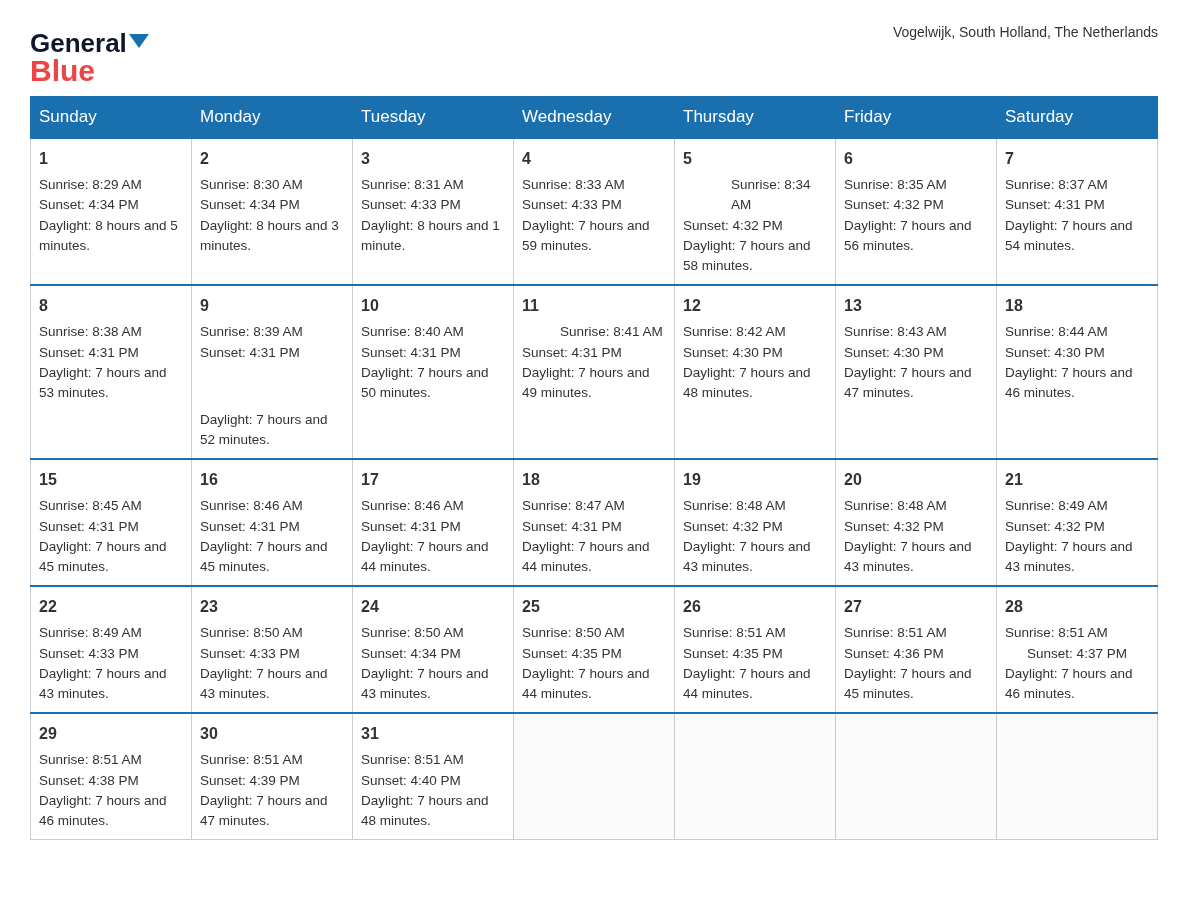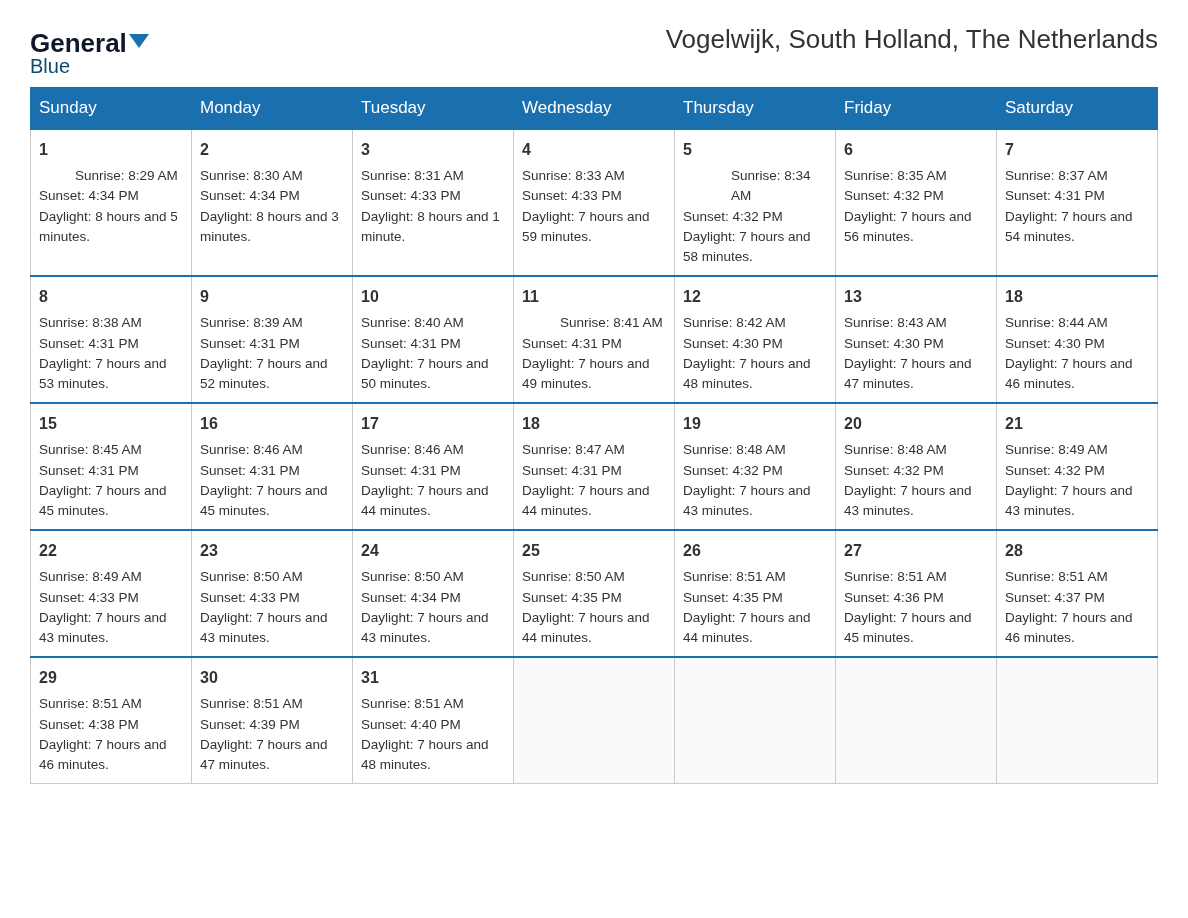--- a/index.html
+++ b/index.html
@@ -22,23 +22,23 @@
       align-items: flex-start;
       margin-top: 10px;
     }
     .logo-text-general {
       font-size: 26px;
       font-weight: bold;
       color: #0f172a;
       line-height: 1;
     }
     .logo-text-blue {
-      font-size: 20px;
-      font-weight: normal;
-      color: #0c4a6e;
+      font-size: 30px;
+      font-weight: bold;
+      color: #ef4444;
       line-height: 1;
     }
     .logo-triangle {
       display: inline-block;
       width: 0;
       height: 0;
       border-left: 10px solid transparent;
       border-right: 10px solid transparent;
       border-top: 14px solid #1a6faf;
       margin-left: 2px;
@@ -49,21 +49,21 @@
     .title-block {
       text-align: right;
     }
     .month-title {
       font-size: 52px;
       font-weight: bold;
       color: #222;
       line-height: 1.1;
     }
     .location-title {
-      font-size: 26px;
+      font-size: 14px;
       color: #333;
       margin-top: 4px;
     }
     .calendar-table {
       width: 100%;
       border-collapse: collapse;
       margin-top: 10px;
     }
     .calendar-table th {
       background-color: #1a6faf;
@@ -126,21 +126,21 @@
         <th>Wednesday</th>
         <th>Thursday</th>
         <th>Friday</th>
         <th>Saturday</th>
       </tr>
   </thead>
   <tbody id="calendar-body">
   <tr>
         <td>
           <span class="day-number">1</span>
-          <span style="display: block; margin-left: 36px;">Sunrise: 8:29 AM</span>
+          <span style="display: block;">Sunrise: 8:29 AM</span>
           <span style="display: block;">Sunset: 4:34 PM</span>
           <span style="display: block;">Daylight: 8 hours and 5 minutes.</span>
         </td>
         <td>
           <span class="day-number">2</span>
           <span style="display: block;">Sunrise: 8:30 AM</span>
           <span style="display: block;">Sunset: 4:34 PM</span>
           <span style="display: block;">Daylight: 8 hours and 3 minutes.</span>
         </td>
         <td>
@@ -178,21 +178,21 @@
         <td>
           <span class="day-number">8</span>
           <span style="display: block;">Sunrise: 8:38 AM</span>
           <span style="display: block;">Sunset: 4:31 PM</span>
           <span style="display: block;">Daylight: 7 hours and 53 minutes.</span>
         </td>
         <td>
           <span class="day-number">9</span>
           <span style="display: block;">Sunrise: 8:39 AM</span>
           <span style="display: block;">Sunset: 4:31 PM</span>
-          <span style="display: block;">Daylight: 7 hours and 52 minutes.</span>
+          <span style="display: block; margin-top: 47px;">Daylight: 7 hours and 52 minutes.</span>
         </td>
         <td>
           <span class="day-number">10</span>
           <span style="display: block;">Sunrise: 8:40 AM</span>
           <span style="display: block;">Sunset: 4:31 PM</span>
           <span style="display: block;">Daylight: 7 hours and 50 minutes.</span>
         </td>
         <td>
           <span class="day-number">11</span>
           <span style="display: block; margin-left: 38px;">Sunrise: 8:41 AM</span>
@@ -295,21 +295,21 @@
         </td>
         <td>
           <span class="day-number">27</span>
           <span style="display: block;">Sunrise: 8:51 AM</span>
           <span style="display: block;">Sunset: 4:36 PM</span>
           <span style="display: block;">Daylight: 7 hours and 45 minutes.</span>
         </td>
         <td>
           <span class="day-number">28</span>
           <span style="display: block;">Sunrise: 8:51 AM</span>
-          <span style="display: block;">Sunset: 4:37 PM</span>
+          <span style="display: block; text-align: center;">Sunset: 4:37 PM</span>
           <span style="display: block;">Daylight: 7 hours and 46 minutes.</span>
         </td>
       </tr>
       <tr>
         <td>
           <span class="day-number">29</span>
           <span style="display: block;">Sunrise: 8:51 AM</span>
           <span style="display: block;">Sunset: 4:38 PM</span>
           <span style="display: block;">Daylight: 7 hours and 46 minutes.</span>
         </td>

